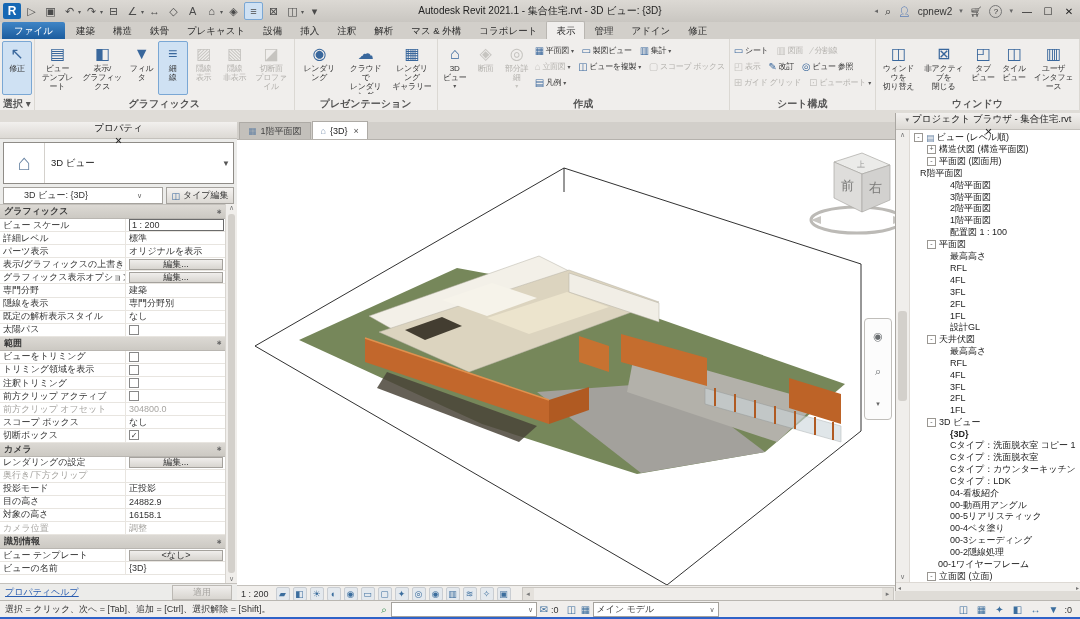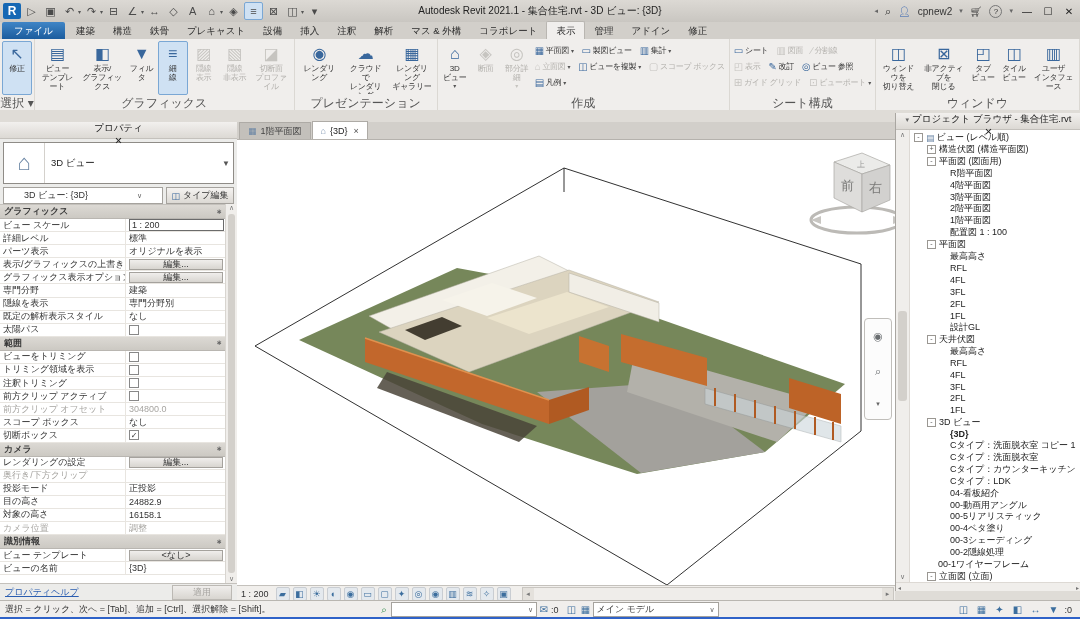--- a/index.html
+++ b/index.html
@@ -20,21 +20,21 @@
   .winbtn{width:14px;text-align:center;font-size:10px;color:#222;}
   
   #tabrow{position:absolute;left:0;top:22px;width:1080px;height:17px;background:#d2cfca;display:flex;align-items:flex-end;}
   .rtab{padding:2px 9px 2px 9px;font-size:9.5px;color:#2b2b2b;height:13px;line-height:13px;}
   .rtab.file{background:linear-gradient(#3f85c6,#1b5c9e);color:#fff;border-radius:2px 2px 0 0;margin:0 2px 0 2px;padding:2px 12px;}
   .rtab.active{background:#f0eeec;border:1px solid #b9b6b1;border-bottom:none;border-radius:2px 2px 0 0;}
   
   #ribbon{position:absolute;left:0;top:39px;width:1080px;height:71px;background:#f0eeec;border-bottom:1px solid #b9b6b1;display:flex;}
   .rpanel{display:flex;flex-direction:column;border-right:1px solid #dbd8d3;height:71px;}
   .rpanel-body{flex:1;display:flex;align-items:flex-start;padding:2px 2px 0 2px;gap:1px;}
-  .rpanel-label{height:13px;line-height:13px;text-align:center;font-size:12px;color:#555;}
+  .rpanel-label{height:13px;line-height:13px;text-align:center;font-size:10px;color:#555;font-weight:bold;}
   .rbtn{display:flex;flex-direction:column;align-items:center;justify-content:flex-start;
     font-size:8px;line-height:9px;letter-spacing:-0.3px;text-align:center;color:#333;
     padding:1px 2px;border:1px solid transparent;border-radius:2px;height:50px;min-width:24px;max-width:52px;overflow:hidden;}
   .rbtn .ric{font-size:16px;height:21px;line-height:21px;color:#39679c;}
   .rbtn.active{background:#cfe1f3;border-color:#7aa7d4;}
   .rbtn.disabled{color:#b3b1ad;}
   .rbtn.disabled .ric{color:#c6c4c0;}
   .rarrow{font-size:6px;color:#555;}
   .rbtn.disabled .rarrow{color:#c6c4c0;}
   .scol{display:flex;flex-direction:column;gap:1px;padding-top:2px;}
@@ -669,21 +669,21 @@
             <span>ビュー (レベル順)</span>
           </div>
           <div class="trow" data-name="tree-item" style="padding-left: 17px;">
             <span class="exp" data-name="expand-icon">+</span>
             <span>構造伏図 (構造平面図)</span>
           </div>
           <div class="trow" data-name="tree-item" style="padding-left: 17px;">
             <span class="exp" data-name="collapse-icon">-</span>
             <span>平面図 (図面用)</span>
           </div>
-          <div class="trow" data-name="tree-item" style="padding-left: 30px;">
+          <div class="trow" data-name="tree-item" style="">
             <span style="width: 10px; flex: 0 0 auto;"></span>
             <span>R階平面図</span>
           </div>
           <div class="trow" data-name="tree-item" style="padding-left: 30px;">
             <span style="width: 10px; flex: 0 0 auto;"></span>
             <span>4階平面図</span>
           </div>
           <div class="trow" data-name="tree-item" style="padding-left: 30px;">
             <span style="width: 10px; flex: 0 0 auto;"></span>
             <span>3階平面図</span>

